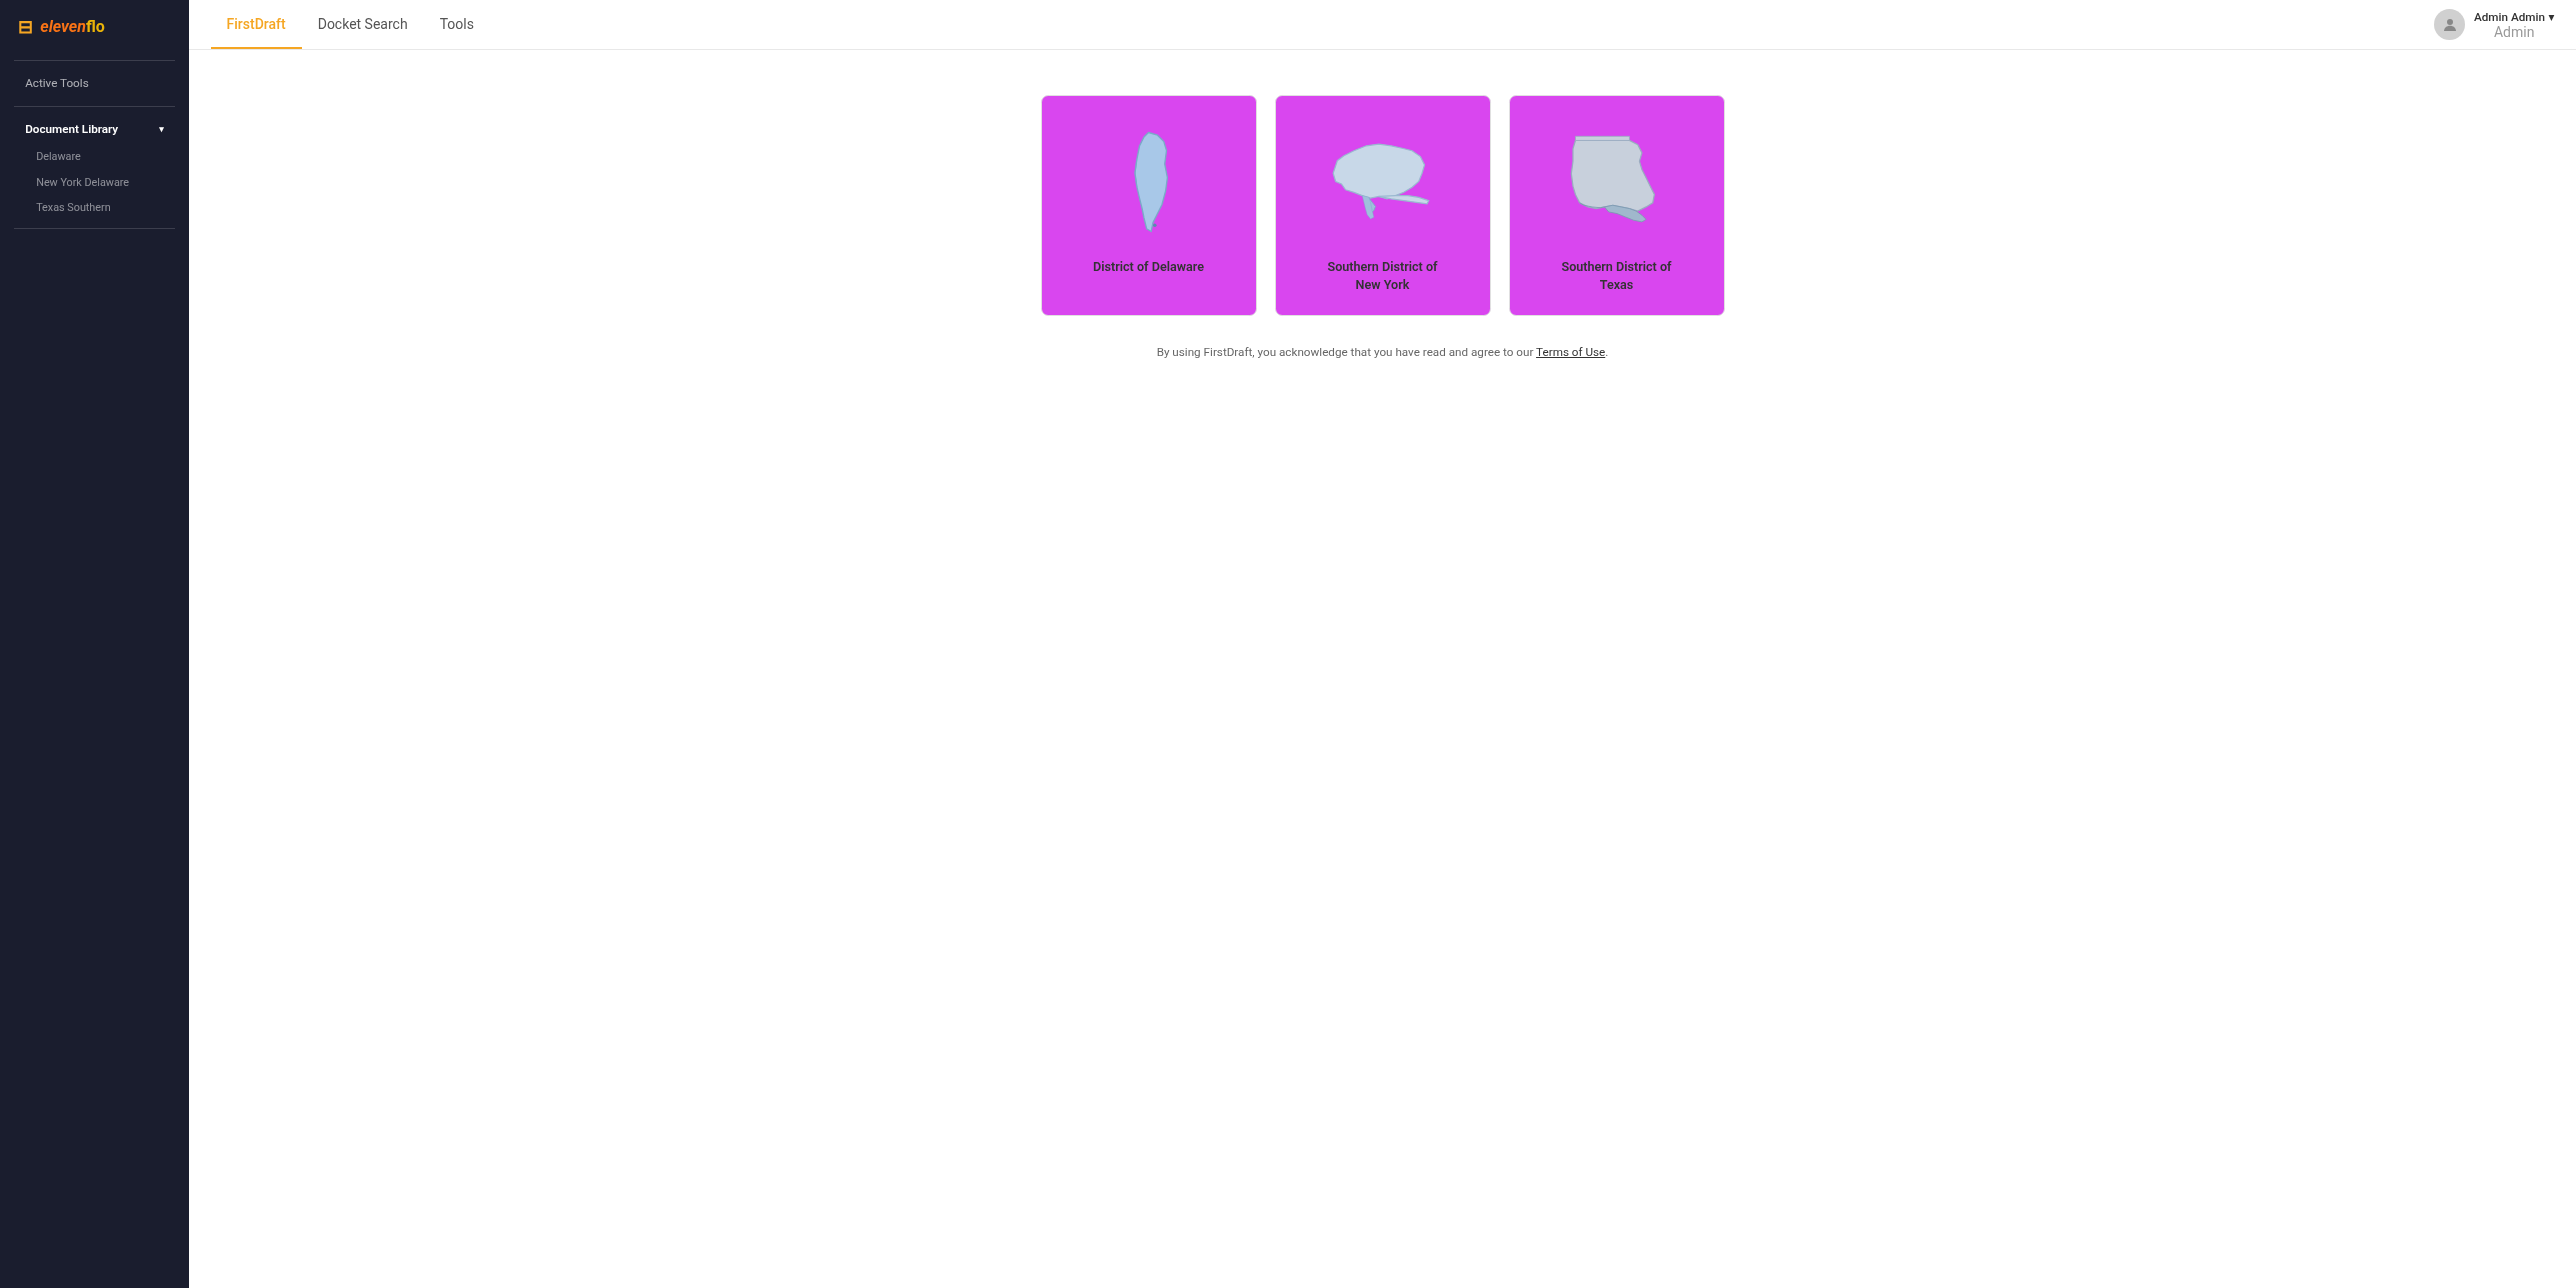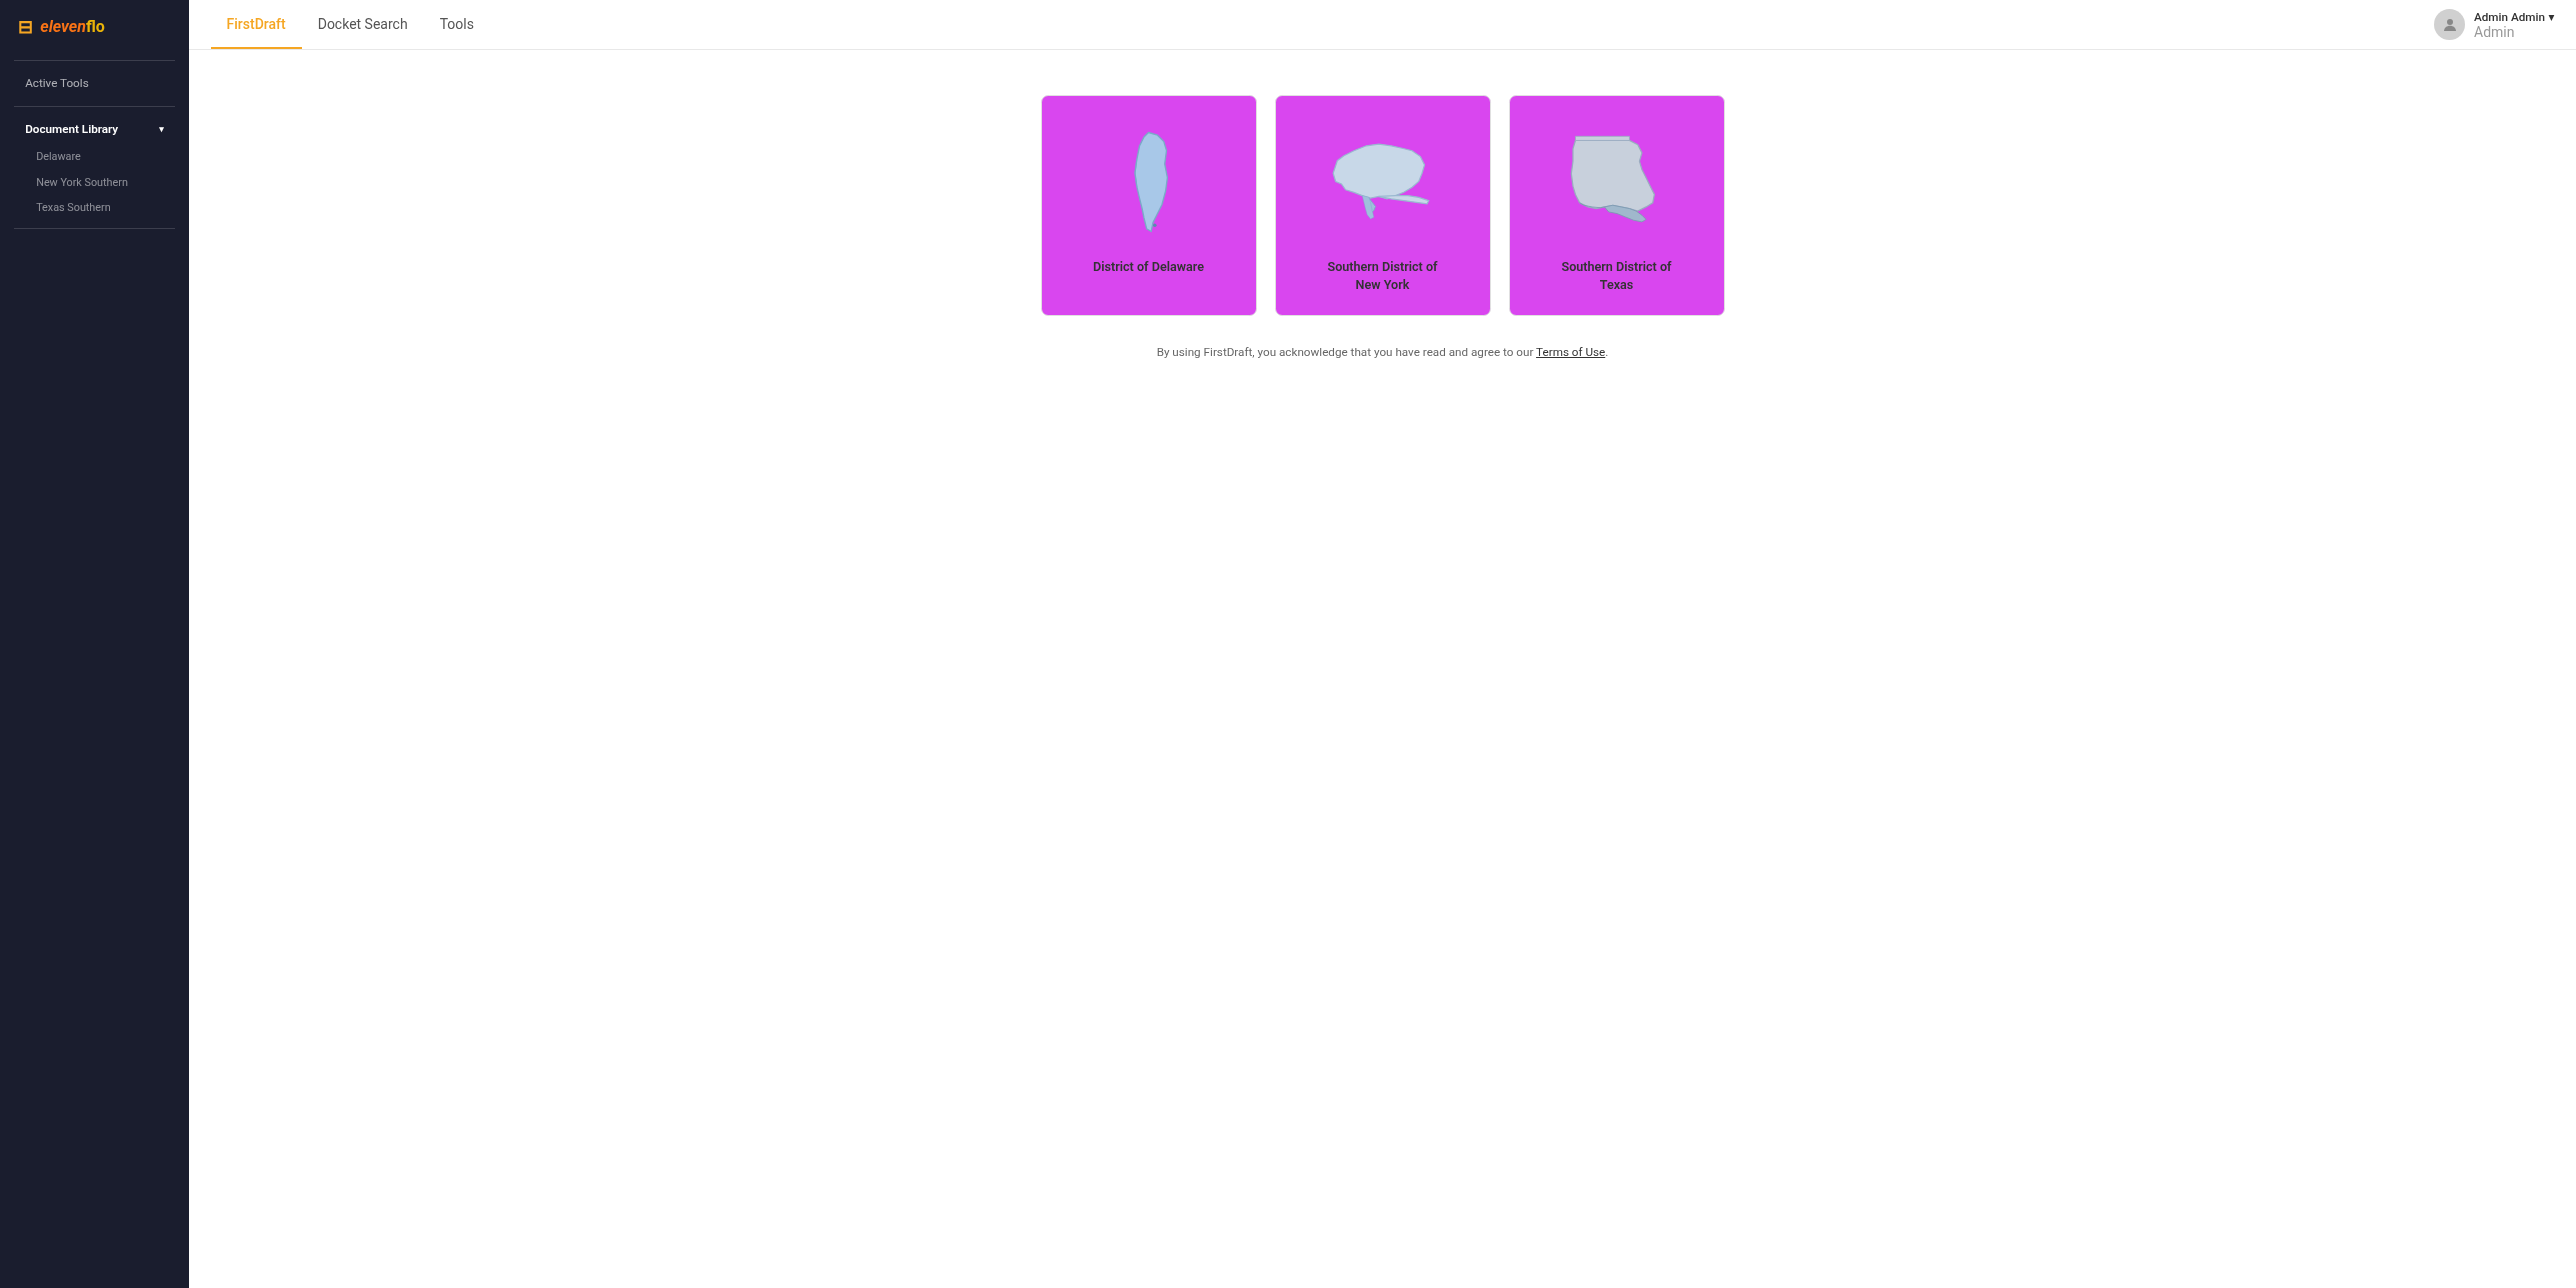--- a/index.html
+++ b/index.html
@@ -108,21 +108,21 @@
       width: 31px;
       height: 31px;
       border-radius: 50%;
       background: #d0d0d0;
       display: flex;
       align-items: center;
       justify-content: center;
       font-size: 14.4px;
       color: #888;
     }
-    #user-info { display: flex; flex-direction: column; align-items: flex-start; }
+    #user-info { display: flex; flex-direction: column; align-items: center; }
     #user-name { font-size: 11.7px; font-weight: 500; color: #333; display: flex; align-items: center; gap: 3.6px; }
     #user-role { font-size: 14px; color: #999; }
 
     
     #content {
       flex: 1;
       display: flex;
       flex-direction: column;
       align-items: center;
       padding: 45px 21.6px 36px;
@@ -196,21 +196,21 @@
 
   <div class="sidebar-item active">
     <span>Document Library</span>
     <span class="chevron">▾</span>
   </div>
 
   <div class="sidebar-sub-item">
     <span>Delaware</span>
   </div>
   <div class="sidebar-sub-item">
-    <span>New York Southern</span>
+    <span>New York Delaware</span>
   </div>
   <div class="sidebar-sub-item">
     <span>Texas Southern</span>
   </div>
 
   <div class="sidebar-divider"></div>
 </div>
 
 <div id="main">
 

